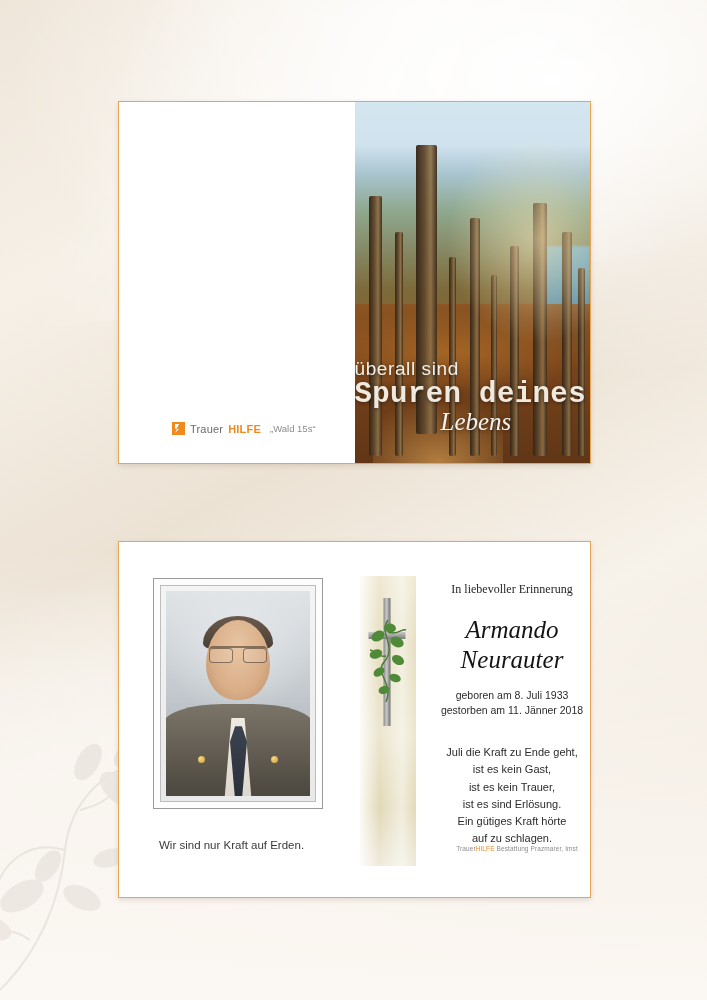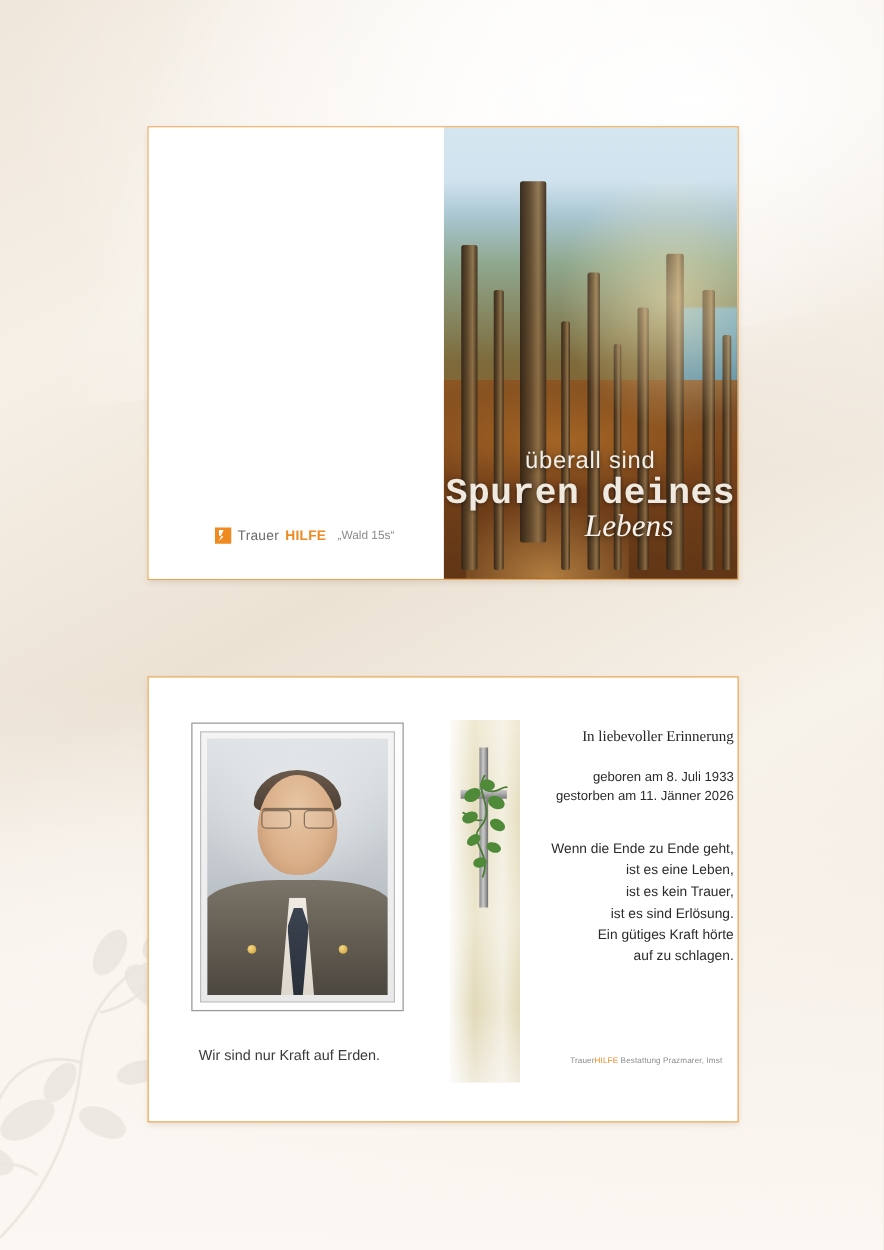--- a/index.html
+++ b/index.html
@@ -140,21 +140,21 @@
   .forest .haze {
     position: absolute;
     inset: 0;
     background: radial-gradient(ellipse 140px 160px at 78% 38%, rgba(255,236,186,.55) 0%, rgba(255,236,186,0) 65%);
   }
 
   .forest-caption {
     position: absolute;
     left: 0; right: 0;
     bottom: 28px;
-    text-align: center;
+    text-align: left;
     line-height: 1.05;
     text-shadow: 0 1px 4px rgba(0,0,0,.45);
   }
   .cap-line1 {
     font-size: 19px;
     color: #f2efe8;
     letter-spacing: .6px;
     font-family: "Liberation Sans", sans-serif;
   }
   .cap-line2 {
@@ -165,20 +165,21 @@
     margin-top: 1px;
     font-family: Liberation Mono, monospace;
   }
   .cap-line3 {
     font-size: 25px;
     color: #f7f3ec;
     font-style: italic;
     font-family: "Liberation Serif", serif;
     margin-top: -2px;
     margin-left: 62px;
+    padding-left: 24px;
   }
 
   
   .logo-row {
     position: absolute;
     left: 53px;
     bottom: 28px;
     display: flex;
     align-items: center;
     gap: 5px;
@@ -373,21 +374,21 @@
     height: 90px;
     transform: translateX(-50%);
   }
 
   
   .memorial-text {
     position: absolute;
     left: 318px;
     top: 40px;
     width: 150px;
-    text-align: right;
+    text-align: center;
     color: #1c1c1c;
   }
   .m-intro {
     font-size: 12px;
     font-family: "Liberation Serif", serif;
     color: #262626;
     margin-bottom: 18px;
   }
   .m-name {
     font-family: "Liberation Serif", serif;
@@ -528,27 +529,31 @@
         <ellipse cx="15" cy="56" rx="6" ry="4" transform="rotate(-35 15 56)"></ellipse>
         <ellipse cx="31" cy="62" rx="6" ry="4" transform="rotate(20 31 62)"></ellipse>
         <ellipse cx="20" cy="74" rx="5.5" ry="4" transform="rotate(-15 20 74)"></ellipse>
         <ellipse cx="26" cy="12" rx="6" ry="4.5" transform="rotate(10 26 12)"></ellipse>
       </g>
     </svg>
   </div>
 
   <div class="memorial-text">
     <div class="m-intro">In liebevoller Erinnerung</div>
+    <div class="m-name">
+      <div>Armando</div>
+      <div>Neurauter</div>
+    </div>
     <div class="m-dates">
       <div>geboren am 8. Juli 1933</div>
-      <div>gestorben am 11. Jänner 2026</div>
+      <div>gestorben am 11. Jänner 2018</div>
     </div>
     <div class="m-verse">
-      <div>Wenn die Ende zu Ende geht,</div>
-      <div>ist es eine Leben,</div>
+      <div>Juli die Kraft zu Ende geht,</div>
+      <div>ist es kein Gast,</div>
       <div>ist es kein Trauer,</div>
       <div>ist es sind Erlösung.</div>
       <div>Ein gütiges Kraft hörte</div>
       <div>auf zu schlagen.</div>
     </div>
   </div>
 
   <div class="imprint">
     <span>Trauer</span><span class="hl">HILFE</span><span> Bestattung Prazmarer, Imst</span>
   </div>

